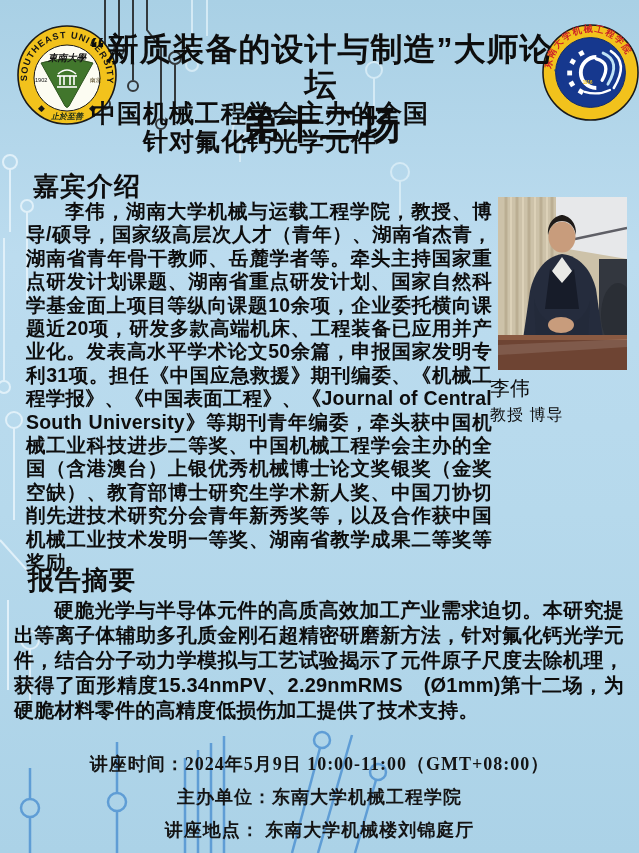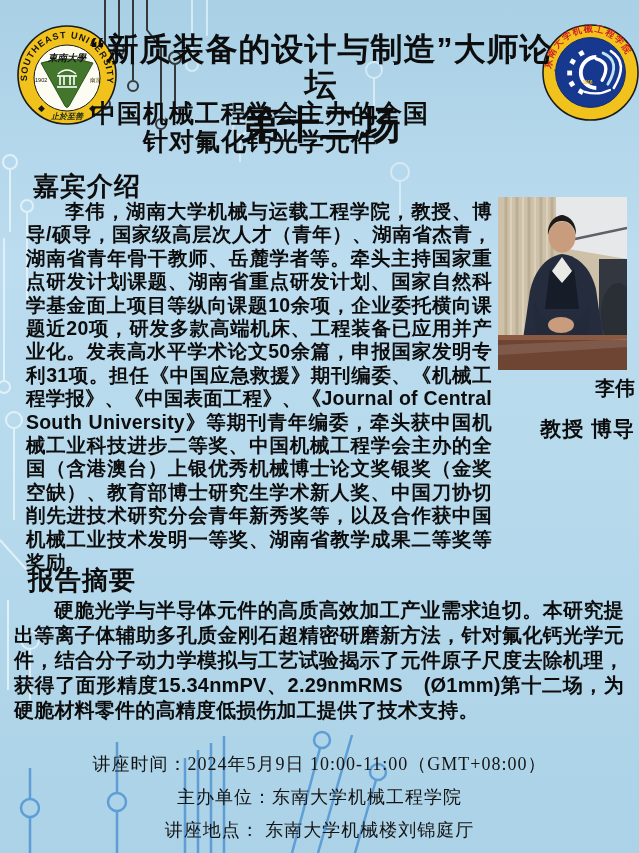--- a/index.html
+++ b/index.html
@@ -35,40 +35,40 @@
     font-size:26px; font-weight:900; letter-spacing:1px;
   }
   .guest-bio {
     position:absolute; left:26px; top:200px; width:466px;
     font-size:19.5px; font-weight:700; line-height:23.4px;
     text-align:justify; text-indent:2em; letter-spacing:0.2px;
   }
   .speaker-photo { position:absolute; left:498px; top:197px; width:129px; height:173px; }
   .speaker-caption {
     position:absolute; left:490px; top:375px; width:145px;
-    text-align:right; font-weight:700;
+    text-align:left; font-weight:400;
   }
   .speaker-name { font-size:20px; }
-  .speaker-title { font-size:21px; margin-top:13px; letter-spacing:1px; }
+  .speaker-title { font-size:16px; margin-top:3px; letter-spacing:1px; }
   
   .abstract-heading {
     position:absolute; left:28px; top:563px;
     font-size:26px; font-weight:700; letter-spacing:1px;
   }
   .abstract-body {
     position:absolute; left:14px; top:598px; width:610px;
     font-size:20px; font-weight:700; line-height:25px;
     text-align:justify; text-indent:2em; letter-spacing:0.2px;
   }
   
   .footer-block {
     position:absolute; left:0; top:752px; width:639px;
     text-align:center;
     font-family:"Liberation Serif", serif;
-    font-weight:400; font-size:18px; color:#141414;
+    font-weight:700; font-size:18px; color:#141414;
   }
   .footer-line { margin-bottom:9px; letter-spacing:1px; }
   svg text { font-family:"Liberation Sans", sans-serif; }
   .seal-script { font-family:"Liberation Serif", serif; font-style:italic; }
 </style>
 </head>
 <body>
 
 <div class="poster">
 

